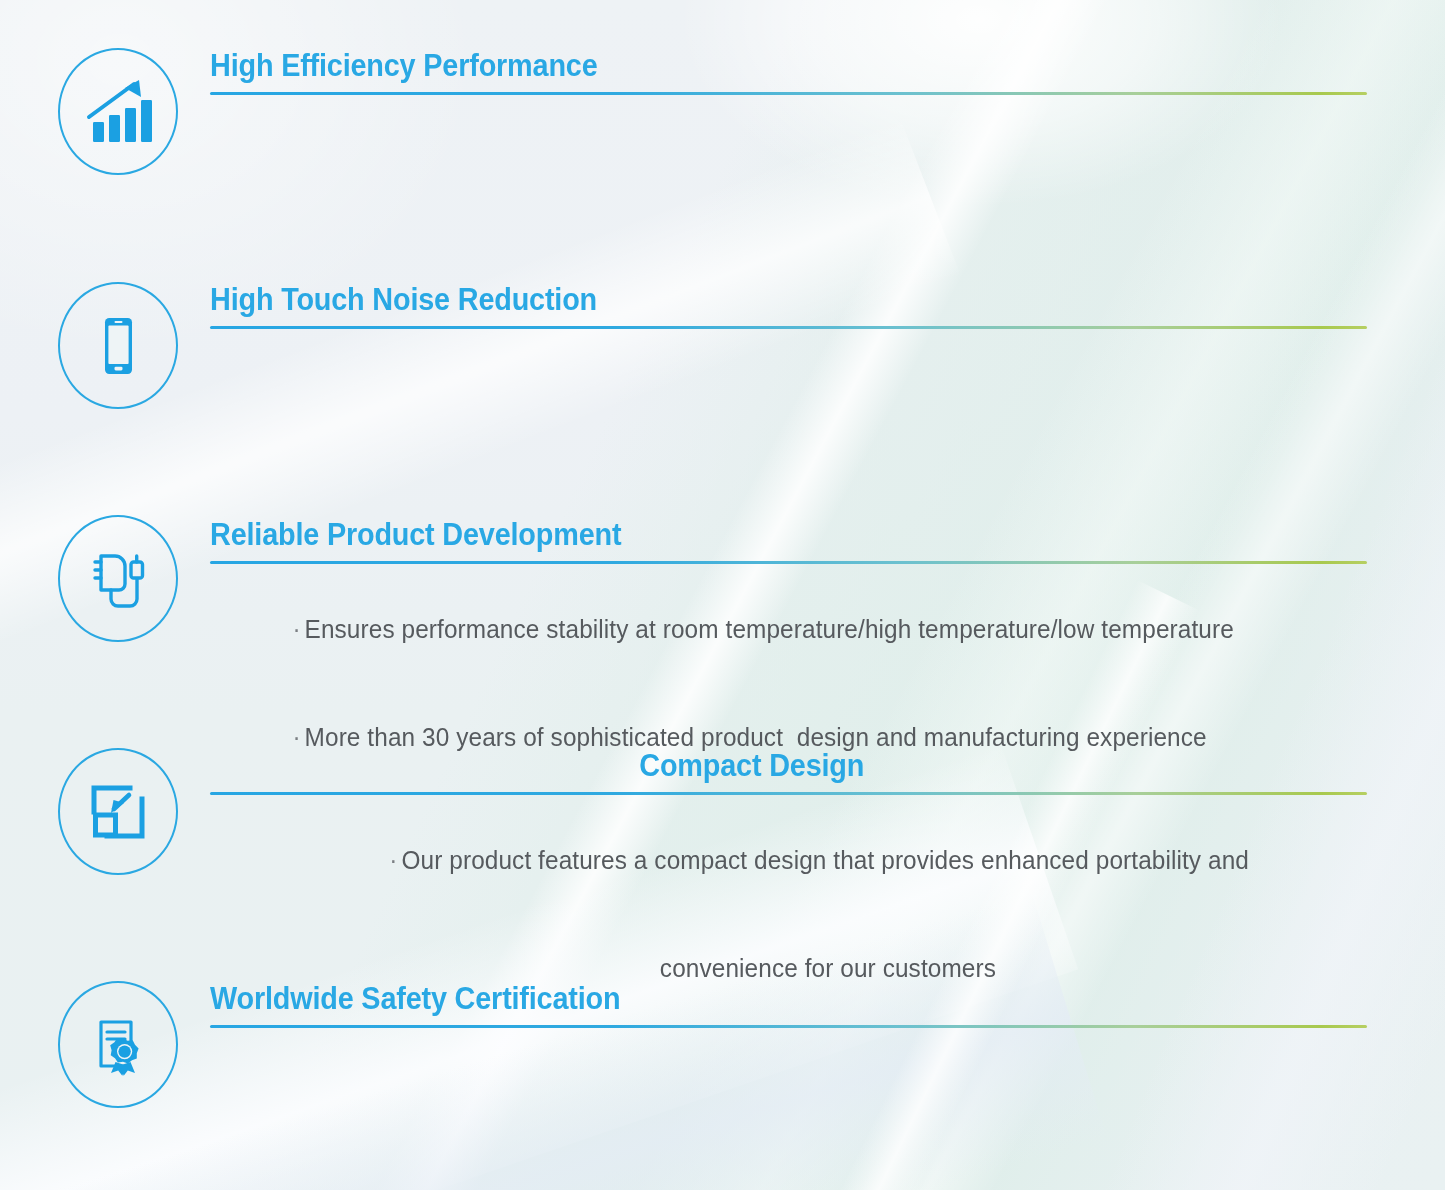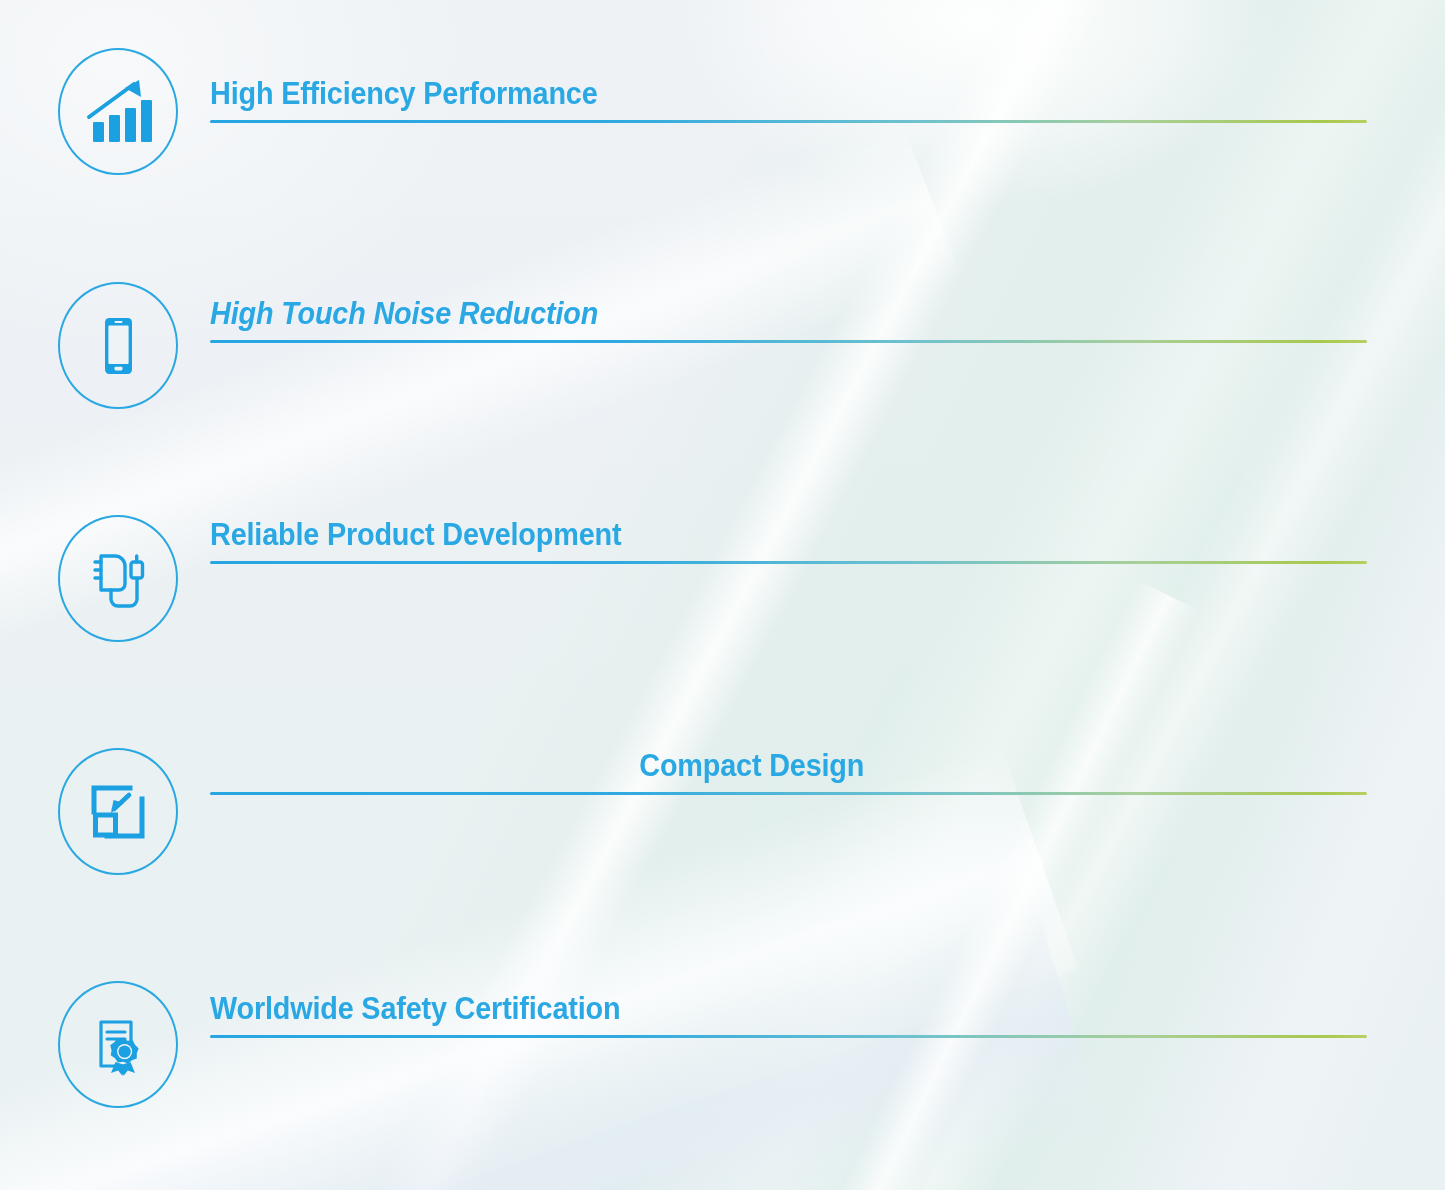--- a/index.html
+++ b/index.html
@@ -131,38 +131,38 @@
               <rect x="44" y="33" width="11" height="34" rx="1.2"></rect>
               <rect x="60" y="25" width="11" height="42" rx="1.2"></rect>
             </g>
             <g fill="none" stroke="#1ba0e2" stroke-width="4" stroke-linecap="round">
               <path d="M8 42 L53 9"></path>
             </g>
             <path d="M58 5 L60 22 L44 13 Z" fill="#1ba0e2"></path>
           </svg>
         </div>
       </div>
-      <div class="body" style="top:2px;margin-top:28px;">
+      <div class="body" style="top:2px;">
         <div class="f-title">High Efficiency Performance</div>
         <div class="divider"></div>
       </div>
     </div>
 
     <div class="feature" style="top:282px;">
       <div class="icon-wrap">
         <div class="icon-circle">
           <svg width="70" height="70" viewBox="0 0 70 70">
             <rect x="22" y="7" width="27" height="56" rx="4.2" fill="#1ba0e2"></rect>
             <rect x="25.4" y="14.4" width="20.2" height="38.5" rx="1" fill="#eef4f6"></rect>
             <rect x="31.5" y="10" width="8" height="1.9" rx=".95" fill="#eef4f6"></rect>
             <rect x="31.5" y="55.8" width="8" height="3.6" rx="1.3" fill="#eef4f6"></rect>
           </svg>
         </div>
       </div>
-      <div class="body" style="top:16px;font-style:italic;">
+      <div class="body" style="top:2px;">
         <div class="f-title">High Touch Noise Reduction</div>
         <div class="divider"></div>
       </div>
     </div>
 
     <div class="feature" style="top:515px;">
       <div class="icon-wrap">
         <div class="icon-circle">
           <svg width="74" height="74" viewBox="0 0 74 74">
             <g fill="none" stroke="#1ba0e2" stroke-width="3.4" stroke-linecap="round" stroke-linejoin="round">
@@ -171,20 +171,28 @@
               <path d="M30 48 v9 a7 7 0 0 0 7 7 h12 a7 7 0 0 0 7 -7 v-20"></path>
               <rect x="50" y="20" width="11.5" height="16" rx="2.6"></rect>
               <path d="M55.7 14 v6"></path>
             </g>
           </svg>
         </div>
       </div>
       <div class="body" style="top:4px;">
         <div class="f-title">Reliable Product Development</div>
         <div class="divider"></div>
+        <ul class="f-lines">
+          <li>
+            <span class="bullet">·</span><span>Ensures performance stability at room temperature/high temperature/low temperature</span>
+          </li>
+          <li>
+            <span class="bullet">·</span><span>More than 30 years of sophisticated product  design and manufacturing experience</span>
+          </li>
+        </ul>
       </div>
     </div>
 
     <div class="feature" style="top:748px;">
       <div class="icon-wrap">
         <div class="icon-circle">
           <svg width="70" height="70" viewBox="0 0 70 70">
             <g fill="none" stroke="#1ba0e2" stroke-width="5" stroke-linecap="square">
               <path d="M11 35 V11 H47"></path>
               <path d="M59 22 V59 H24"></path>
@@ -193,20 +201,28 @@
             <g stroke="#1ba0e2" stroke-width="4.6" stroke-linecap="round" fill="none">
               <path d="M46 18 L31 32"></path>
             </g>
             <path d="M28 36 L30.5 23 L41 26 Z" fill="#1ba0e2"></path>
           </svg>
         </div>
       </div>
       <div class="body" style="top:2px;text-align:center;">
         <div class="f-title">Compact Design</div>
         <div class="divider"></div>
+        <ul class="f-lines">
+          <li>
+            <span class="bullet">·</span><span>Our product features a compact design that provides enhanced portability and</span>
+          </li>
+          <li>
+            <span class="cont">convenience for our customers</span>
+          </li>
+        </ul>
       </div>
     </div>
 
     <div class="feature" style="top:981px;">
       <div class="icon-wrap">
         <div class="icon-circle">
           <svg width="70" height="70" viewBox="0 0 70 70">
             <g fill="none" stroke="#1ba0e2" stroke-width="3.2" stroke-linejoin="round" stroke-linecap="round">
               <path d="M18 12 h30 v32 M18 12 v44 h14"></path>
               <path d="M24 22 h18 M24 29 h18"></path>
@@ -214,20 +230,20 @@
             <g fill="#1ba0e2">
               <path d="M32.5 52 l-4.5 11 l7.2 -2.4 l4.1 5.2 l3.9 -10.4 Z"></path>
               <path d="M47.5 52 l4.5 11 l-7.2 -2.4 l-4.1 5.2 l-3.9 -10.4 Z"></path>
             </g>
             <path fill="#1ba0e2" d="M40 28.5 l4.6 2.3 l5.1 -.6 l2.3 4.6 l3.6 3.7 l-1.8 4.8 l0 5.2 l-4.8 1.8 l-4.1 3.1 l-4.9 -1.6 l-5.1 .6 l-2.9 -4.2 l-4.3 -2.9 l.9 -5.1 l-1.4 -4.9 l4.2 -3 l2.9 -4.2 Z"></path>
             <circle cx="41.6" cy="41.6" r="7.6" fill="#eef4f6"></circle>
             <circle cx="41.6" cy="41.6" r="6.2" fill="#1ba0e2"></circle>
           </svg>
         </div>
       </div>
-      <div class="body" style="top:12px;">
+      <div class="body" style="top:2px;">
         <div class="f-title">Worldwide Safety Certification</div>
         <div class="divider"></div>
       </div>
     </div>
 
   </div>
 </div>
 
 </body></html>

